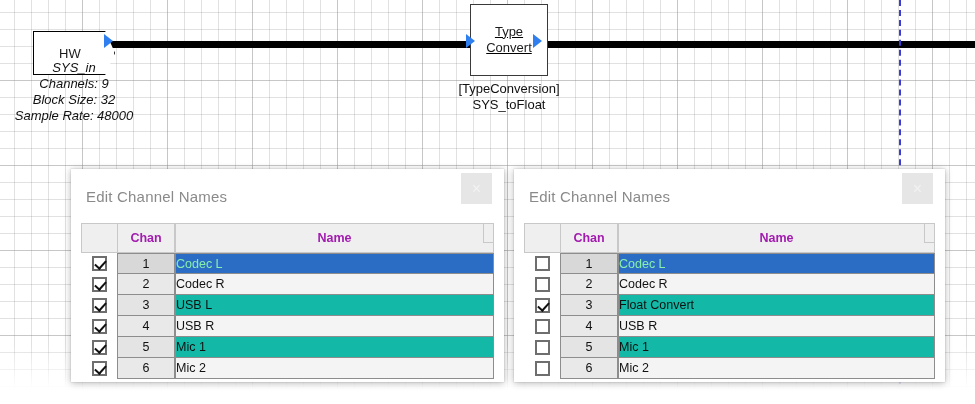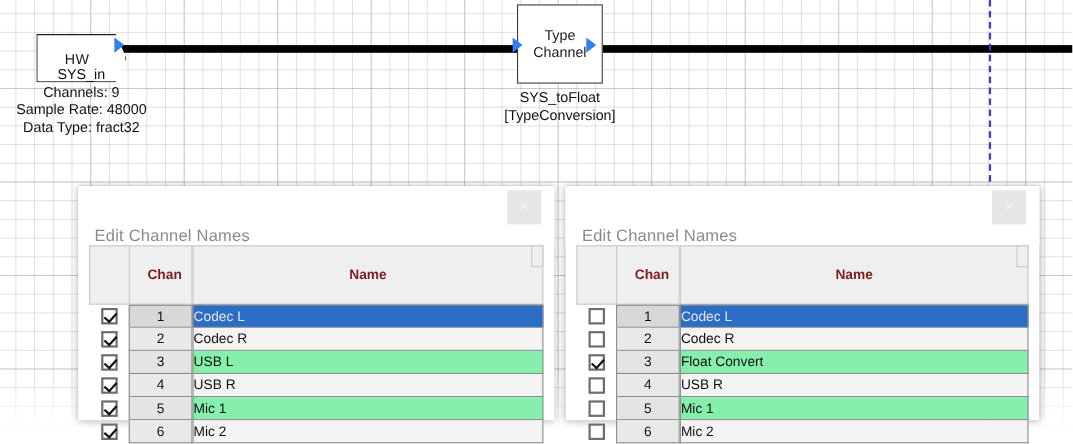--- a/index.html
+++ b/index.html
@@ -49,48 +49,49 @@
     display:flex;align-items:center;justify-content:center;
     box-sizing:border-box;
   }
   .blk-hw span{font-size:13px;color:#1a1a1a;margin-right:8px;letter-spacing:.2px;}
 
   .blk-tc{
     position:absolute;left:470px;top:4px;width:78px;height:72px;
     background:#fff;border:1px solid #3a3a3a;box-sizing:border-box;
     display:flex;flex-direction:column;align-items:center;justify-content:center;
     line-height:1.25;
+    text-decoration:underline;
   }
   .blk-tc span{font-size:13px;color:#1a1a1a;}
 
   .blk-caption{
     position:absolute;text-align:center;font-size:13px;color:#111;
     line-height:1.22;white-space:nowrap;
   }
-  #cap-hw{left:0px;top:60px;width:148px;}
+  #cap-hw{left:0px;top:60px;width:148px;font-style:italic;}
   #cap-tc{left:425px;top:81px;width:168px;}
 
   
   #page-line{
     position:absolute;left:899px;top:0;width:0;height:404px;
     border-left:2px dashed #3b3bd6;
   }
 
   
   .dialog{
     position:absolute;background:#ffffff;
     box-shadow:0 1px 7px rgba(0,0,0,0.30), 0 0 1px rgba(0,0,0,0.25);
     box-sizing:border-box;
   }
   #dlg-left{left:71px;top:169px;width:433px;height:213px;}
   #dlg-right{left:514px;top:169px;width:431px;height:213px;}
 
   .dlg-titlebar{
     position:relative;height:54px;background:#ffffff;
-    display:flex;align-items:flex-end;
+    display:flex;align-items:center;
   }
   .dlg-title{
     font-size:15px;color:#8a8a8a;padding-left:15px;letter-spacing:.2px;
     font-weight:400;
   }
   .dlg-close{
     position:absolute;right:12px;top:4px;width:31px;height:31px;
     background:#e6e6e6;border:none;
     display:flex;align-items:center;justify-content:center;
     color:#f2f2f2;font-size:16px;line-height:1;cursor:pointer;padding:0;
@@ -98,22 +99,22 @@
 
   .dlg-body{position:relative;padding:0 10px 0 10px;}
 
   .tbl{width:100%;border-collapse:separate;border-spacing:0;
        table-layout:fixed;font-size:12.5px;}
   .tbl col.c-chk{width:36px;}
   .tbl col.c-num{width:58px;}
 
   .tbl thead th{
     background:#efefef;border:1px solid #c8c8c8;
-    height:20px;font-size:12.5px;font-weight:bold;color:#7f1d1d;
-    padding:16px;text-align:center;
+    height:20px;font-size:12.5px;font-weight:bold;color:#a21caf;
+    padding:4px;text-align:center;
   }
   .tbl thead th.h-chk{border-right:none;}
   .tbl thead th.h-num{border-left:1px solid #c8c8c8;border-right:1px solid #c8c8c8;}
   .tbl thead th.h-name{}
 
   .tbl tbody td{
     height:21px;padding:0;border:1px solid #8d8d8d;border-top:none;
     box-sizing:border-box;
   }
   .tbl tbody tr:first-child td{border-top:1px solid #8d8d8d;}
@@ -127,27 +128,27 @@
   }
   .chkbox.on::after{
     content:"";position:absolute;left:3px;top:0px;width:5px;height:9px;
     border:solid #111;border-width:0 2px 2px 0;transform:rotate(42deg);
   }
 
   td.td-num{
     text-align:center;background:#e4e4e4;font-size:12.5px;color:#111;
     font-weight:normal;border-left:1px solid #8d8d8d;
   }
-  td.td-name{padding-left:4px;color:#111;background:#86efac;}
+  td.td-name{padding-left:4px;color:#111;background:#14b8a6;}
 
   tr.alt td.td-name{background:#f4f4f4;margin-left:31px;}
   tr.alt td.td-num{background:#e9e9e9;}
   tr.plain td.td-num{background:#e4e4e4;}
 
-  tr.sel td.td-name{background:#2b6cc4;color:#e5e5e5;}
+  tr.sel td.td-name{background:#2b6cc4;color:#86efac;}
   tr.sel td.td-num{background:#d8d8d8;}
 
   .scroll-nub{
     position:absolute;right:10px;top:0;width:11px;height:20px;
     background:#efefef;border:1px solid #c8c8c8;box-sizing:border-box;
   }
 </style>
 </head>
 <body>
 
@@ -157,34 +158,34 @@
   <div class="wire" id="wire-2"></div>
 
   <div class="blk-hw">
     <span>HW</span>
   </div>
   <div class="port" style="left:104px;top:34px;"></div>
 
   <div class="blk-caption" id="cap-hw">
     <div>SYS_in</div>
     <div>Channels: 9</div>
+    <div>Block Size: 32</div>
     <div>Sample Rate: 48000</div>
-    <div>Data Type: fract32</div>
   </div>
 
   <div class="blk-tc">
     <span>Type</span>
-    <span>Channel</span>
+    <span>Convert</span>
   </div>
   <div class="port" style="left:466px;top:34px;"></div>
   <div class="port" style="left:533px;top:34px;"></div>
 
   <div class="blk-caption" id="cap-tc">
+    <div>[TypeConversion]</div>
     <div>SYS_toFloat</div>
-    <div>[TypeConversion]</div>
   </div>
 
   <div id="page-line"></div>
 </div>
 
 <div class="dialog" id="dlg-left">
   <div class="dlg-titlebar">
     <div class="dlg-title">Edit Channel Names</div>
     <button class="dlg-close">×</button>
   </div>

